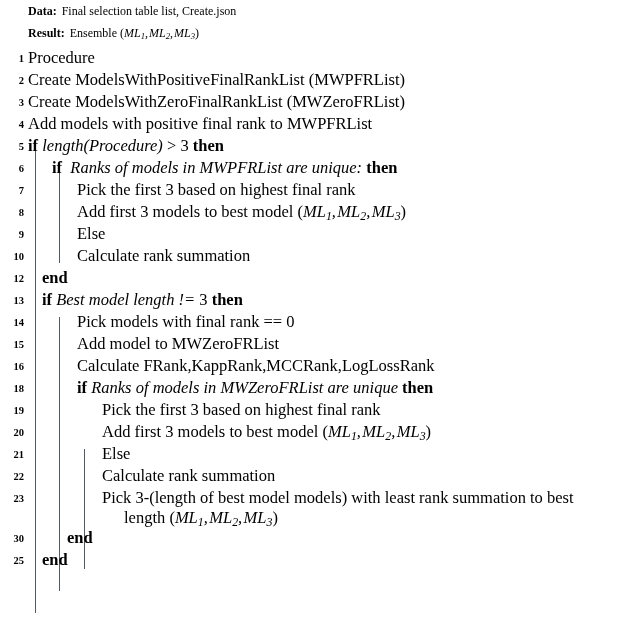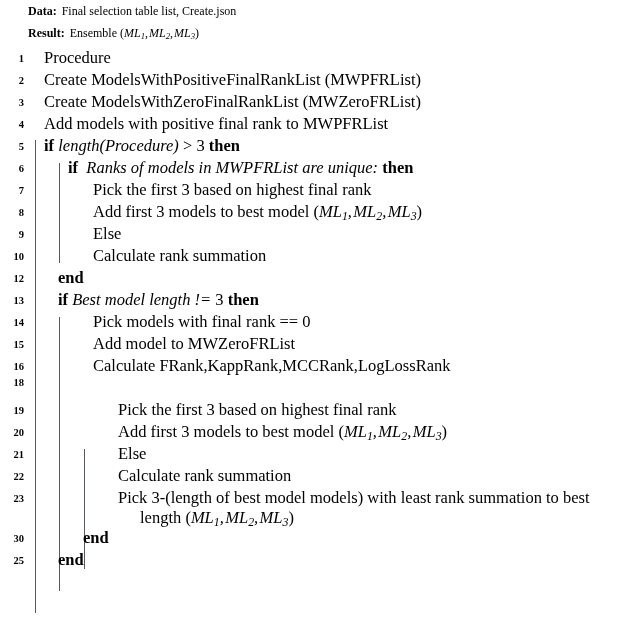--- a/index.html
+++ b/index.html
@@ -55,21 +55,20 @@
     font-family: "Liberation Serif", "DejaVu Serif", serif;
     position: relative;
     top: -1px;
     padding-right: 0px;
   }
   .body-cell {
     position: relative;
     flex: 1 1 auto;
     padding-left: 4px;
     white-space: normal;
-    margin-left: 16px;
   }
   
   .ind0 { padding-left: 4px; }
   .ind1 { padding-left: 28px; font-family: Liberation Serif, serif; }
   .ind2 { padding-left: 53px; }
   .ind3 { padding-left: 78px; }
   
   .endind1 { padding-left: 18px; }
   .endind2 { padding-left: 43px; }
 
@@ -189,20 +188,21 @@
   </div>
 
   <div class="ln">
     <span class="num">16</span>
     <span class="body-cell ind2">Calculate FRank,KappRank,MCCRank,LogLossRank</span>
   </div>
 
 
   <div class="ln">
     <span class="num">18</span>
+    <span class="body-cell ind2"><span class="kw">if</span><span class="pre"> </span><span class="it">Ranks of models in MWZeroFRList are unique</span><span class="pre"> </span><span class="kw">then</span></span>
   </div>
 
   <div class="ln">
     <span class="num">19</span>
     <span class="body-cell ind3">Pick the first 3 based on highest final rank</span>
   </div>
 
   <div class="ln">
     <span class="num">20</span>
     <span class="body-cell ind3"><span>Add first 3 models to best model </span>(<span class="mlset">ML<sub>1</sub>, ML<sub>2</sub>, ML<sub>3</sub></span>)</span>

